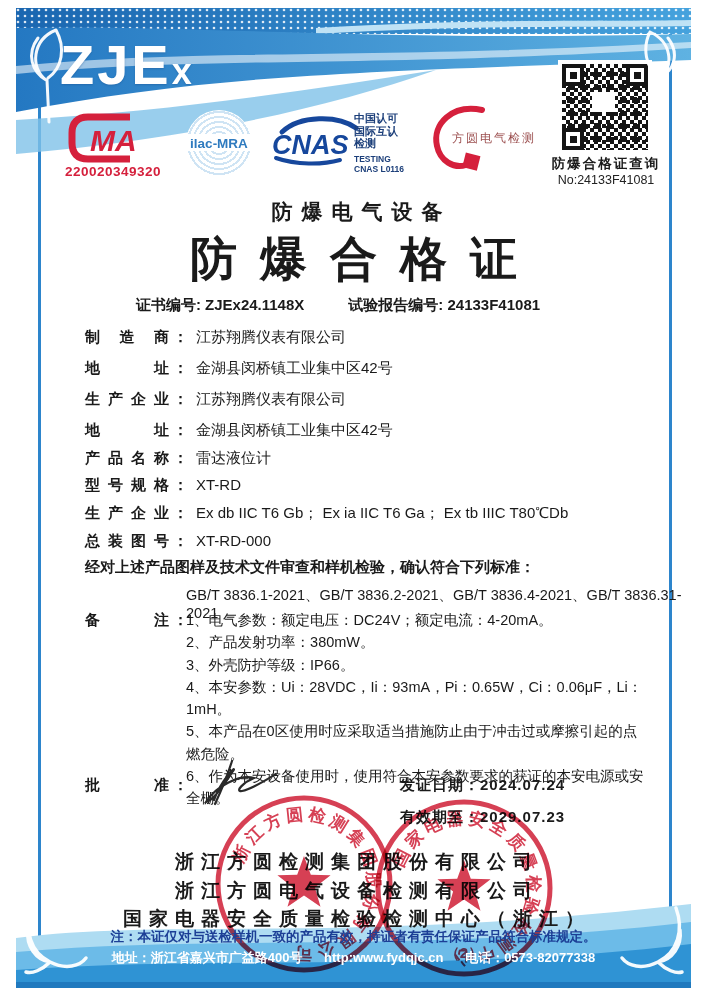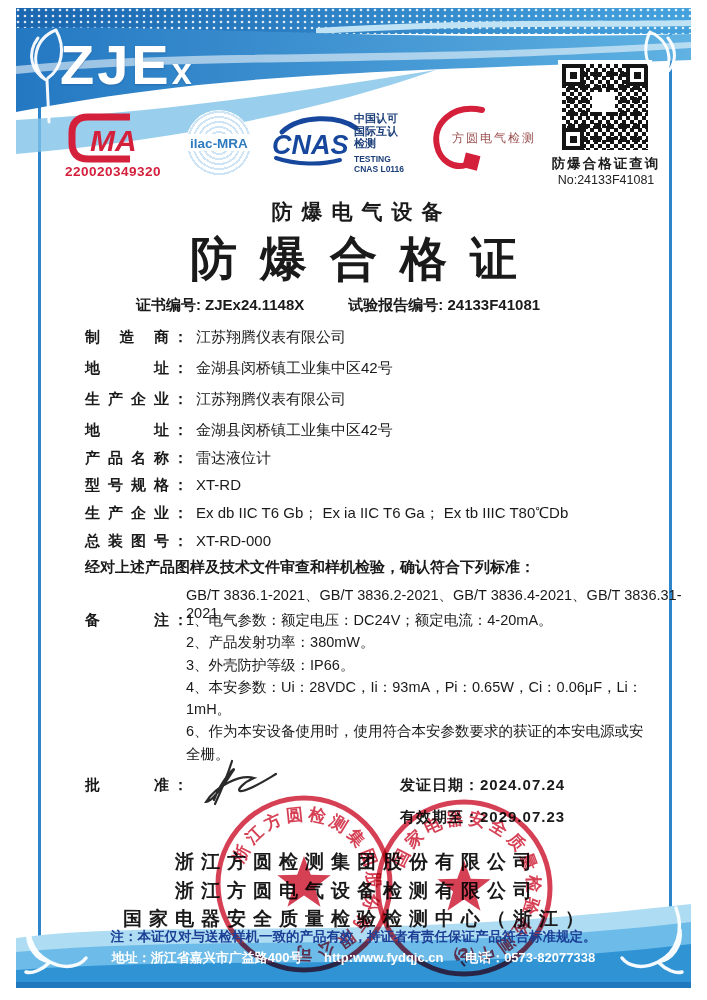--- a/index.html
+++ b/index.html
@@ -188,20 +188,21 @@
 
   <div class="statement">经对上述产品图样及技术文件审查和样机检验，确认符合下列标准：</div>
   <div class="standards">GB/T 3836.1-2021、GB/T 3836.2-2021、GB/T 3836.4-2021、GB/T 3836.31-2021</div>
 
   <div class="rlab"><span class="flab">备注</span><span class="fcol">：</span></div>
   <div class="ritems">
     <div>1、电气参数：额定电压：DC24V；额定电流：4-20mA。</div>
     <div>2、产品发射功率：380mW。</div>
     <div>3、外壳防护等级：IP66。</div>
     <div>4、本安参数：Ui：28VDC，Ii：93mA，Pi：0.65W，Ci：0.06μF，Li：1mH。</div>
+    <div>5、本产品在0区使用时应采取适当措施防止由于冲击过或摩擦引起的点燃危险。</div>
     <div>6、作为本安设备使用时，使用符合本安参数要求的获证的本安电源或安全栅。</div>
   </div>
 
   <div class="aplab"><span class="flab">批准</span><span class="fcol">：</span></div>
   <svg class="sig" width="110" height="52" viewBox="0 0 110 52">
     <path d="M28,44 C36,22 52,8 47,15 C40,26 26,46 20,46 C30,30 54,18 68,22 C58,26 48,36 56,35 C66,33 80,24 90,18" stroke="#2a2a2a" stroke-width="2.2" fill="none" stroke-linecap="round"></path>
     <path d="M46,5 C42,18 35,35 29,48" stroke="#2a2a2a" stroke-width="2.2" fill="none" stroke-linecap="round"></path>
   </svg>
   <div class="d1"><span>发证日期：</span><span>2024.07.24</span></div>
   <div class="d2"><span>有效期至：</span><span>2029.07.23</span></div>

